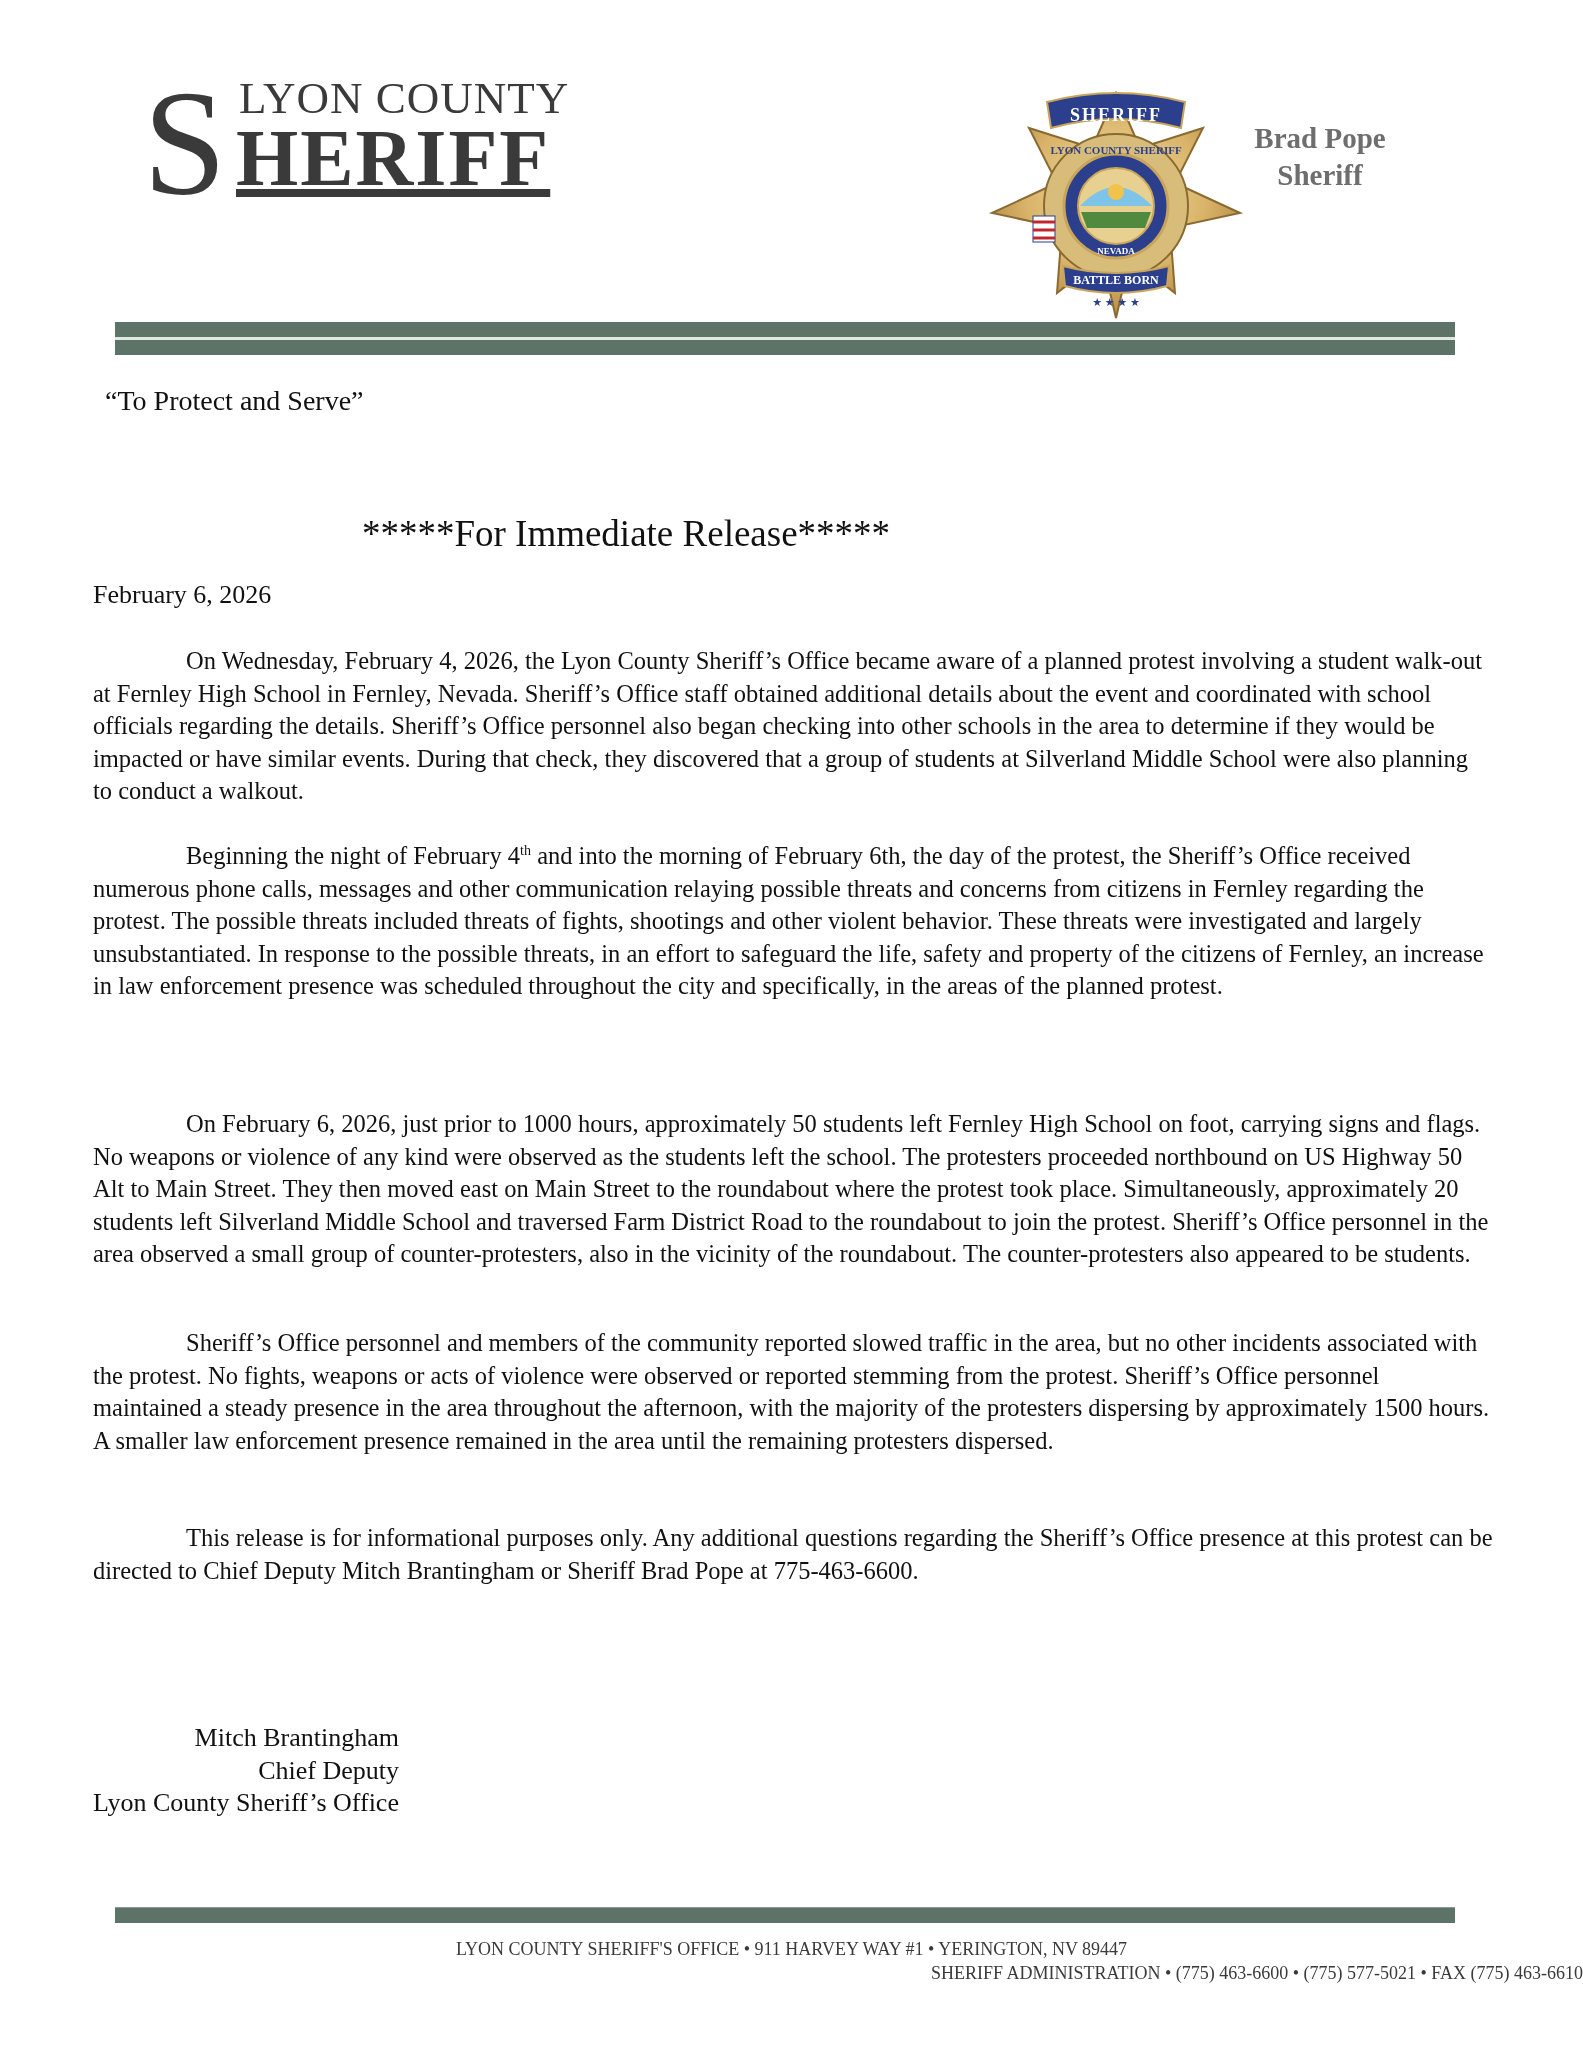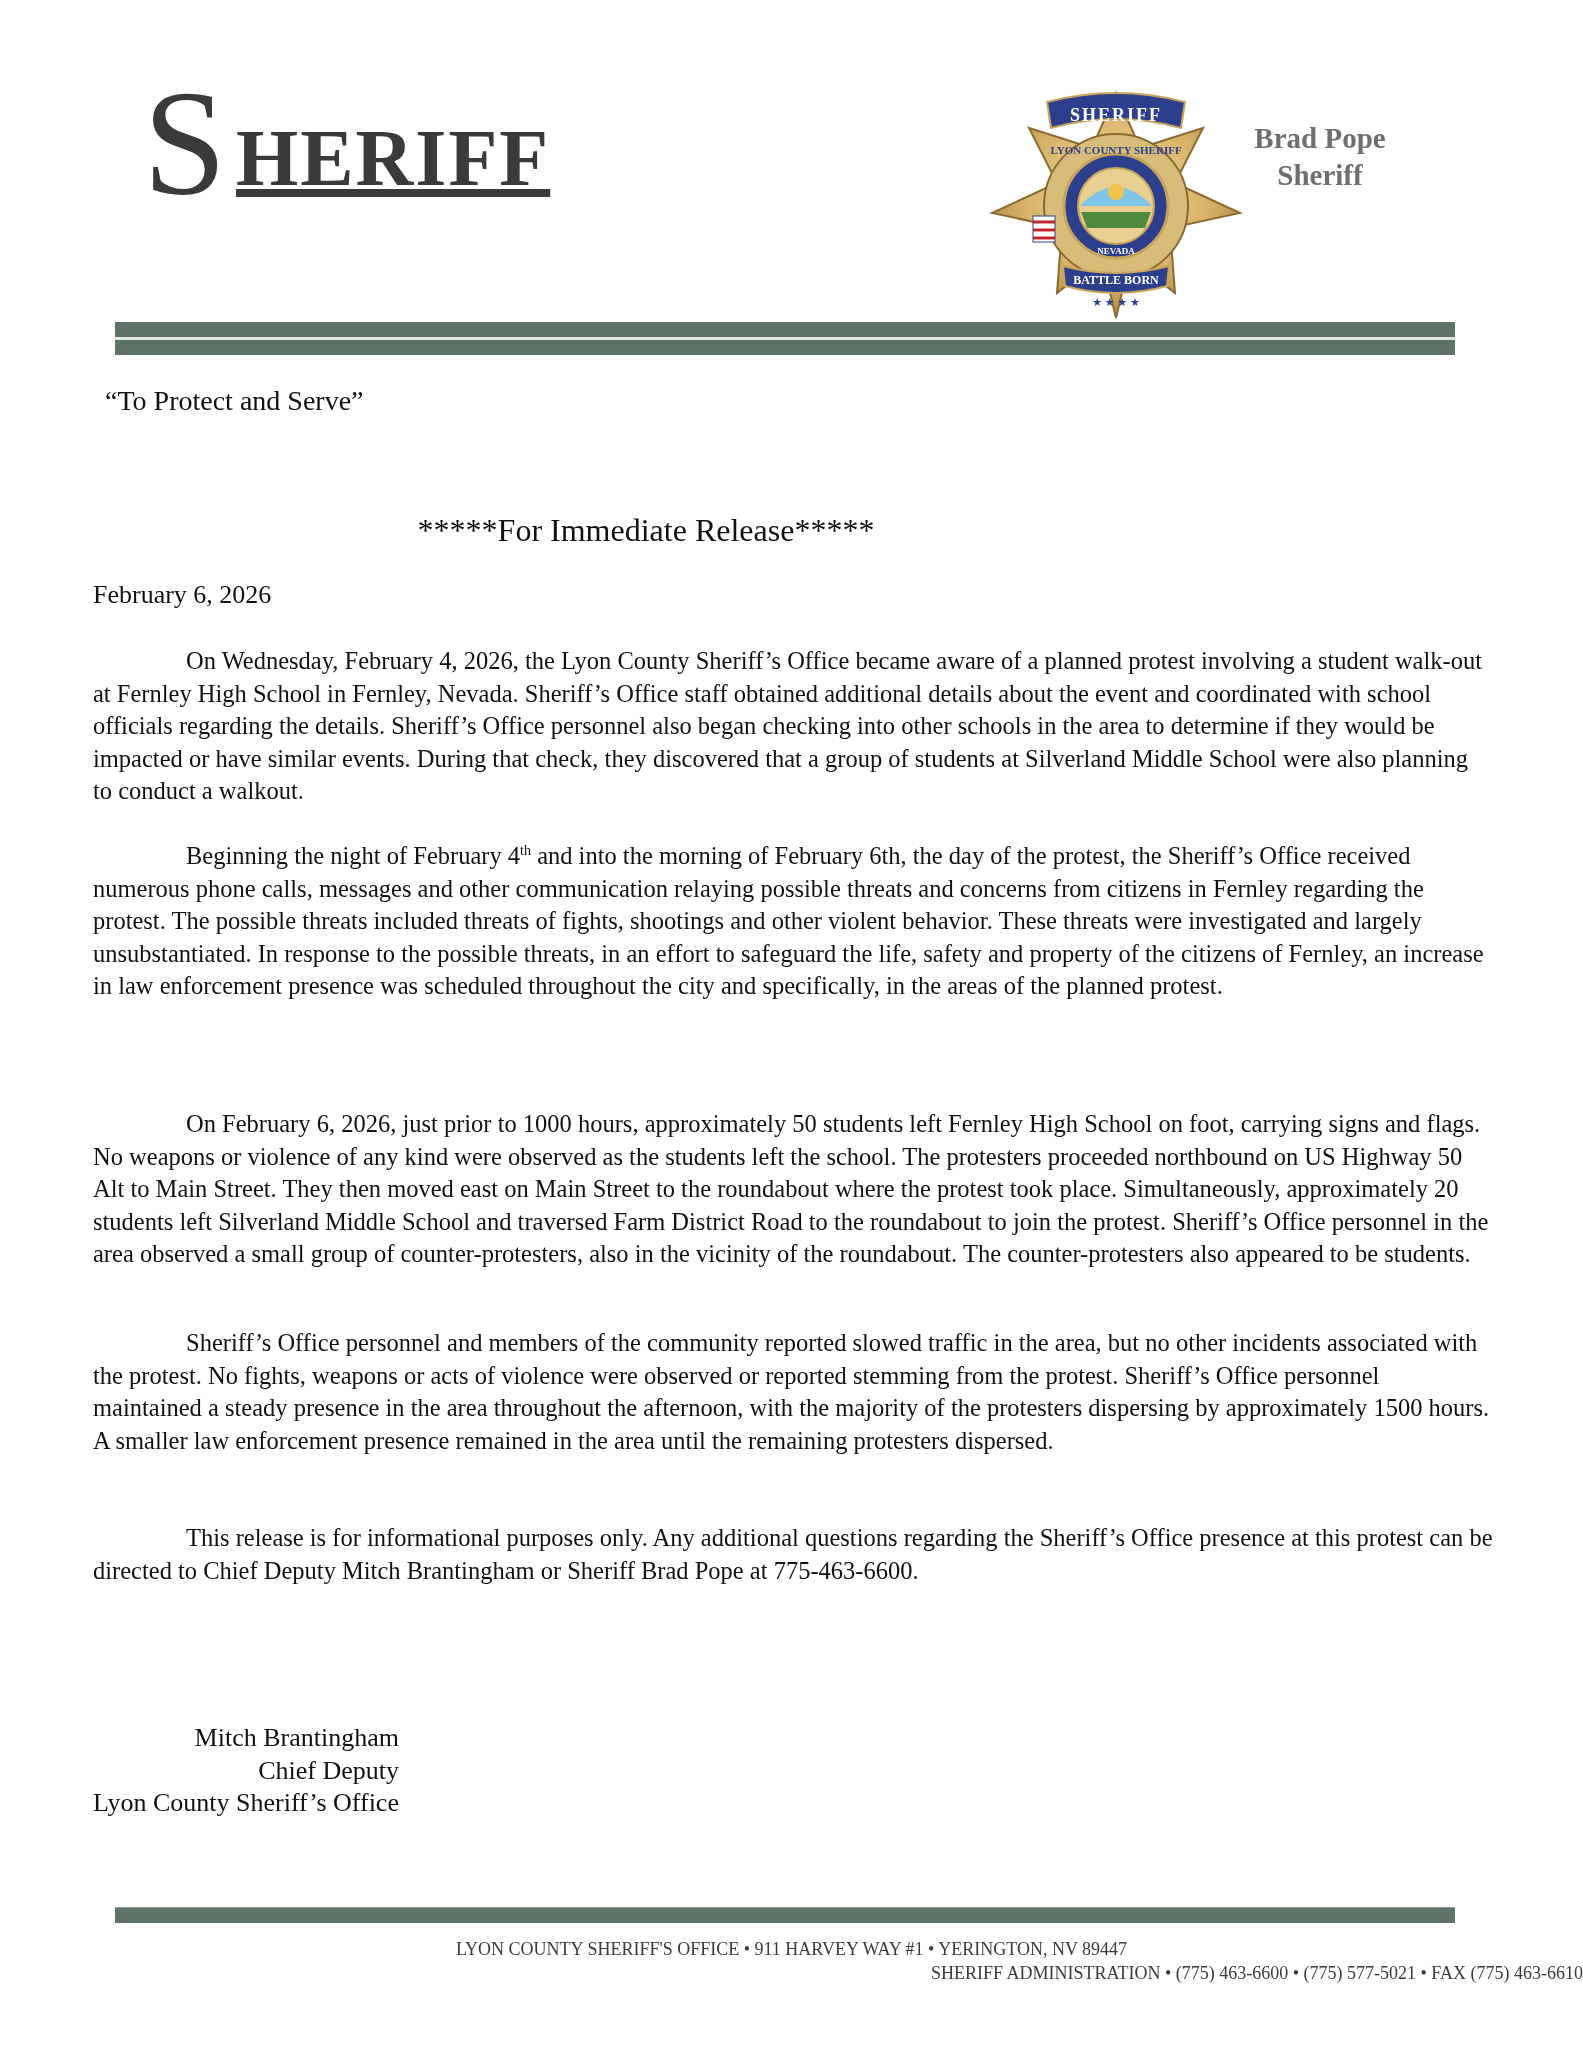--- a/index.html
+++ b/index.html
@@ -19,21 +19,21 @@
   .sheriff-name { left: 1240px; top: 120px; width: 160px; text-align: center; color: #6e6e6e;
                   font-weight: bold; font-size: 29px; line-height: 37px; }
 
   
   .bar { background: #5e7368; left: 115px; width: 1340px; }
   .bar1 { top: 322px; height: 15px; }
   .bar-sep { top: 337px; height: 3px; left: 115px; width: 1340px; background: #dfe9e2; }
   .bar2 { top: 340px; height: 15px; }
 
   .motto { left: 105px; top: 385px; font-size: 28px; }
-  .release { left: 0; width: 1252px; text-align: center; top: 512px; font-size: 32px; padding-left: 20px; }
+  .release { left: 0; width: 1252px; text-align: center; top: 512px; font-size: 37px; }
   .date { left: 93px; top: 580px; font-size: 26px; }
 
   .body-text { left: 93px; width: 1400px; font-size: 24.5px; line-height: 32.5px; }
   .body-text p { margin: 0; text-indent: 93px; }
   .p1 { top: 645px; }
   .p2 { top: 840px; }
   .p3 { top: 1108px; font-family: Liberation Serif, serif; }
   .p4 { top: 1327px; }
   .p5 { top: 1522px; }
   sup { font-size: 14px; line-height: 0; vertical-align: super; }
@@ -44,20 +44,21 @@
   .foot-bar { top: 1907px; height: 15px; left: 115px; width: 1340px; background: #5e7368; border-top: 1px solid #8c9a91; }
   .footer { left: 0; width: 1583px; text-align: center; color: #3a3a3a; font-size: 18px; line-height: 24px; }
   .footer1 { top: 1937px; }
   .footer2 { top: 1961px; text-align: right; }
 </style>
 </head>
 <body>
 
 <div class="abs logo">
   <span class="logo-s">S</span>
+  <span class="logo-top">LYON COUNTY</span>
   <span class="logo-bottom">HERIFF</span>
 </div>
 
 <div class="abs badge">
   <svg width="262" height="235" viewBox="0 0 262 235">
     <defs>
       <radialGradient id="gold" cx="50%" cy="45%" r="60%">
         <stop offset="0%" stop-color="#f6e3a8"></stop>
         <stop offset="60%" stop-color="#d9b46a"></stop>
         <stop offset="100%" stop-color="#a9813c"></stop>

